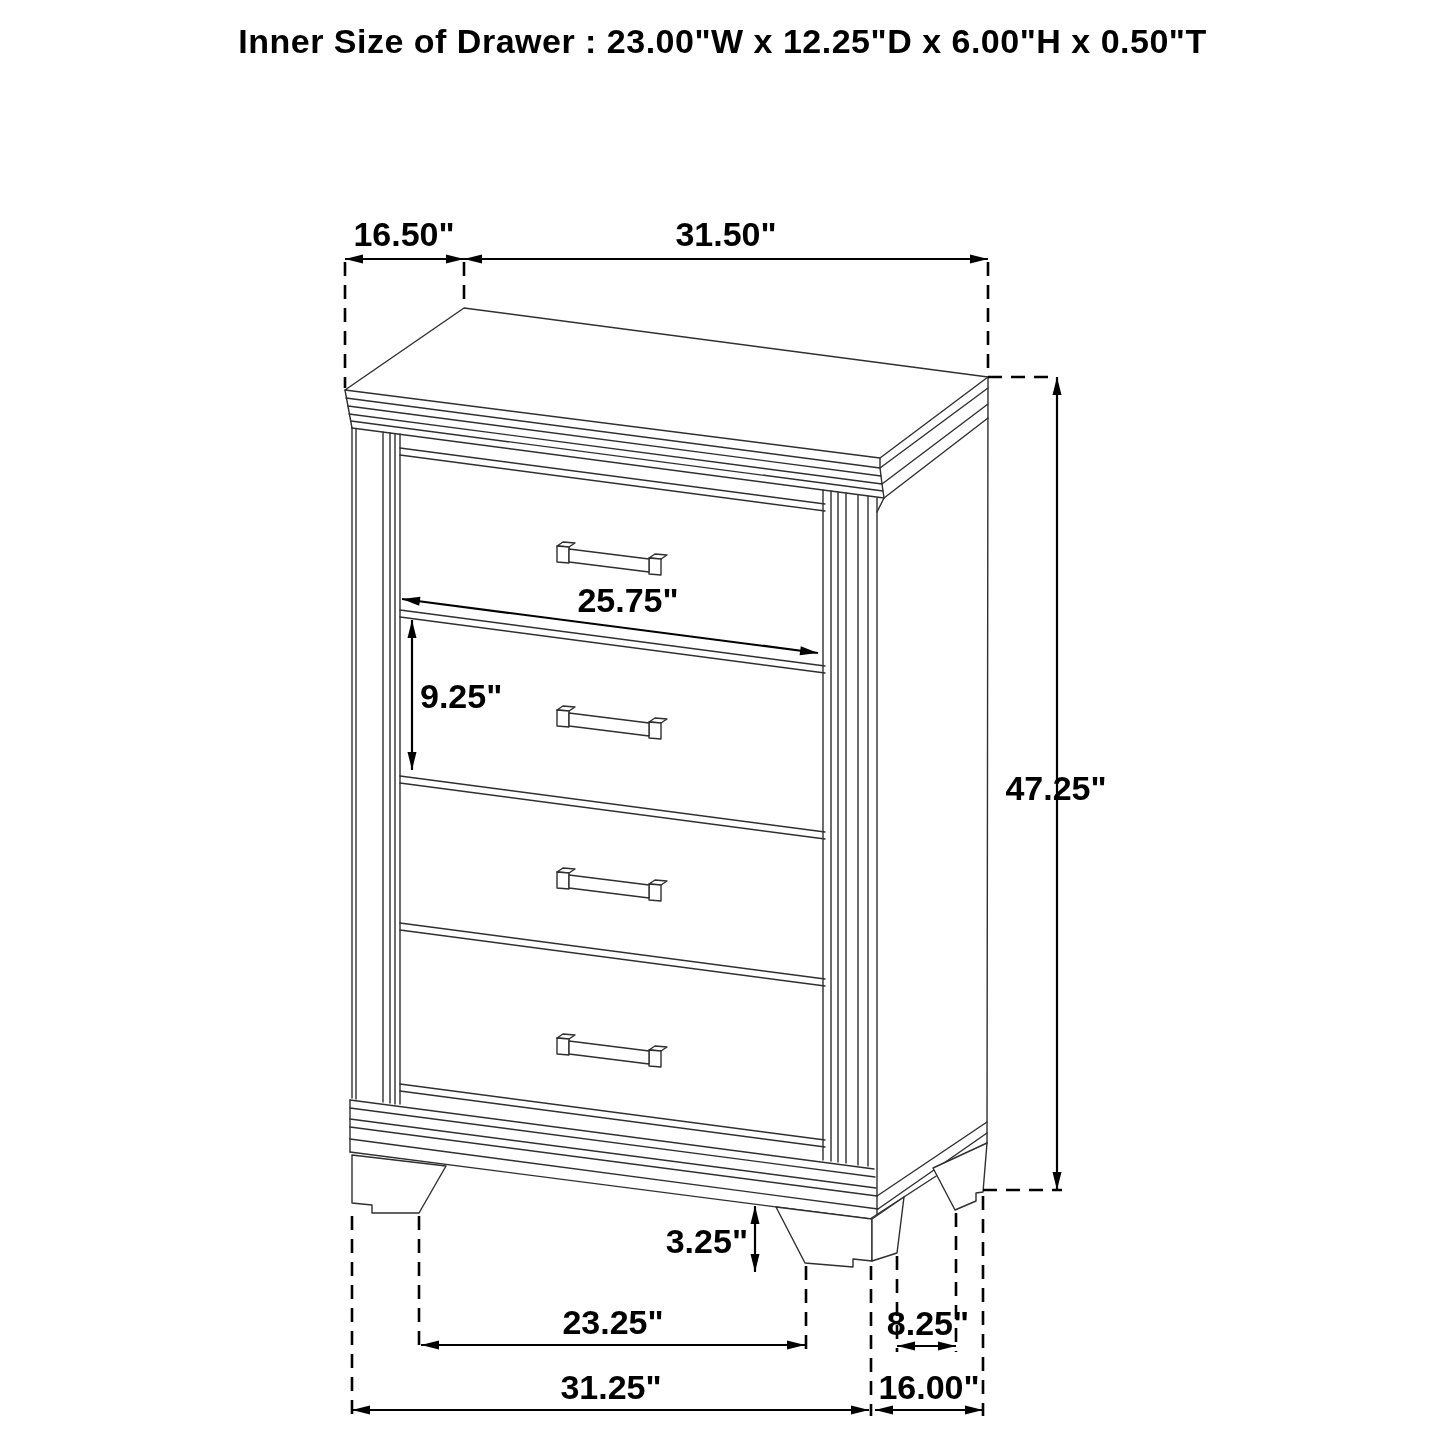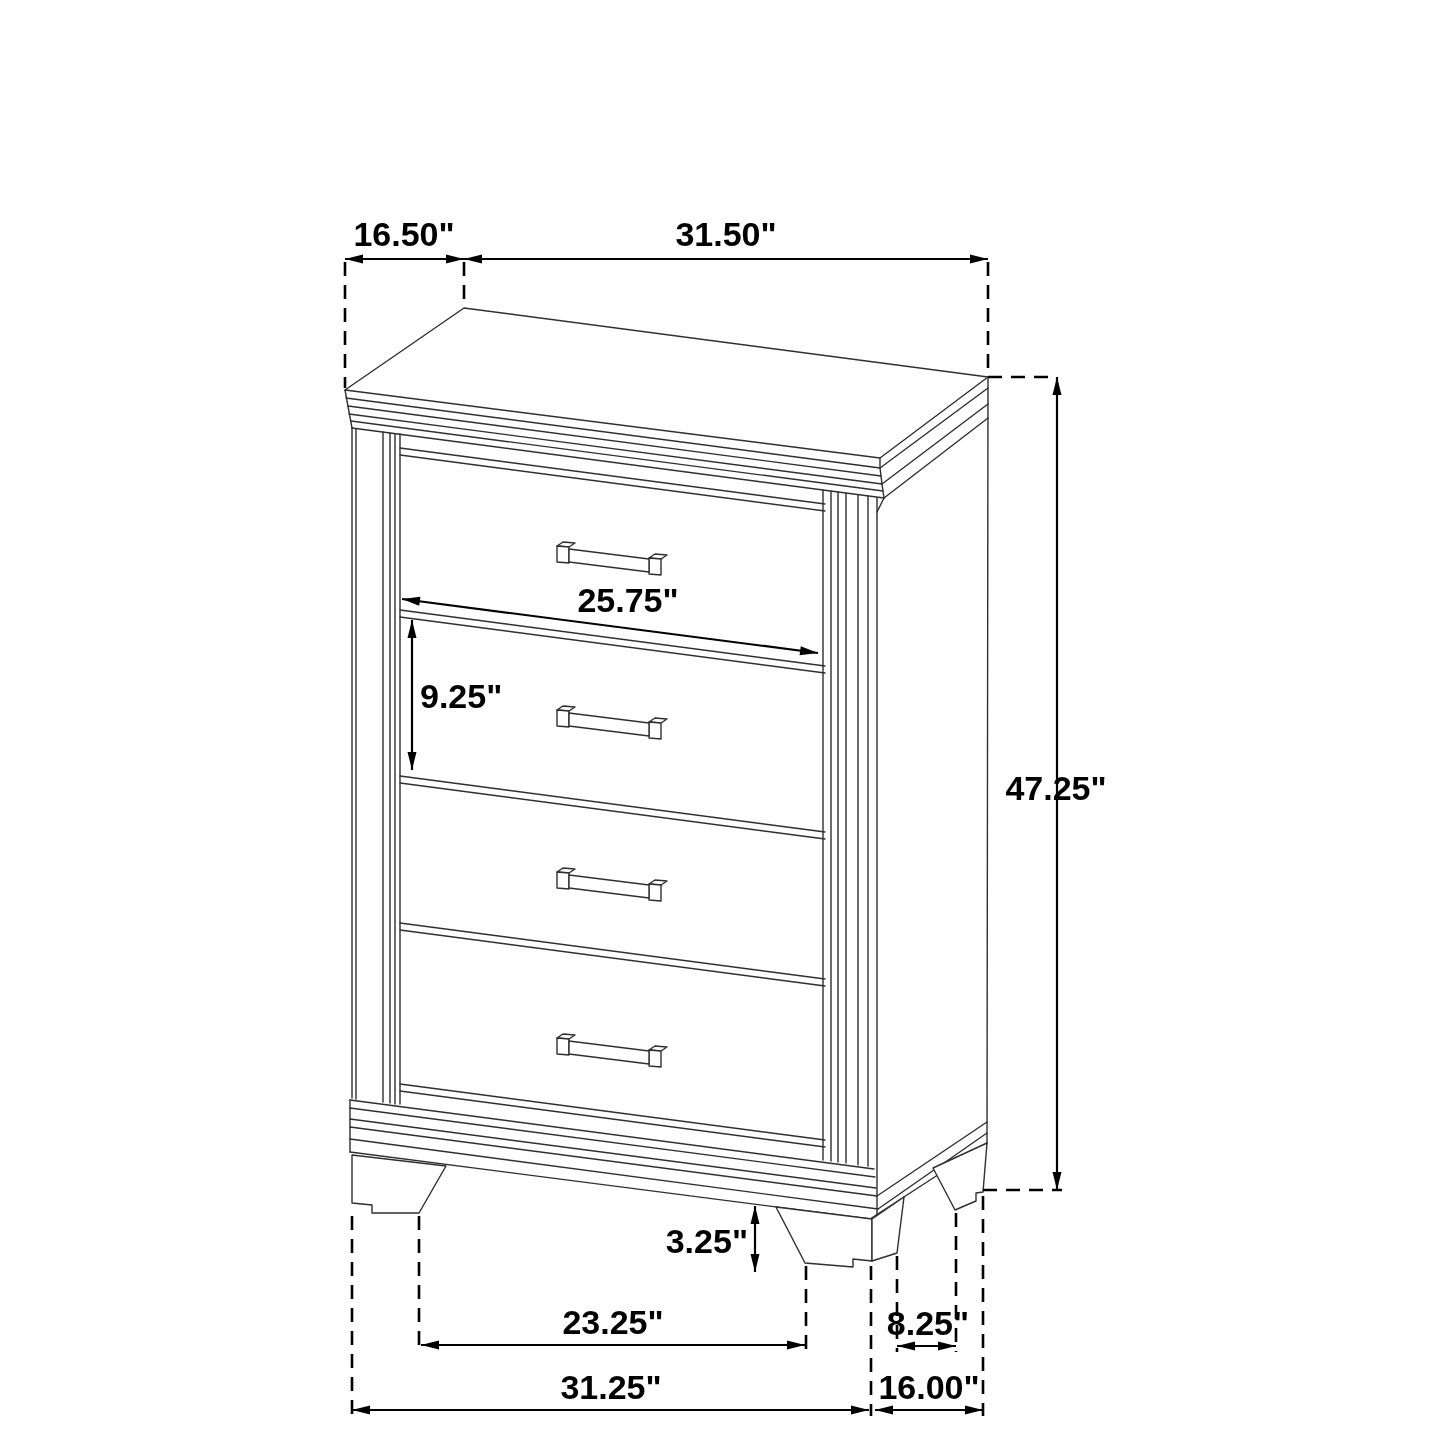--- a/index.html
+++ b/index.html
@@ -12,20 +12,21 @@
   .face{fill:#ffffff;stroke:#2f2f2f;stroke-width:1.4;stroke-linejoin:round;}
   .dim{stroke:#000;stroke-width:2.2;fill:none;}
   .dash{stroke:#000;stroke-width:2.6;fill:none;stroke-dasharray:14 9;}
   .ah{fill:#000;stroke:none;}
   .lbl{font-family:"Liberation Sans",sans-serif;font-weight:bold;font-size:34px;fill:#000;}
 </style>
 </head>
 <body>
 
 <div class="stage">
+  <div class="title">Inner Size of Drawer : 23.00"W x 12.25"D x 6.00"H x 0.50"T</div>
 
   <svg width="1445" height="1445" viewBox="0 0 1445 1445">
 
     <g>
 
       <path class="face" d="M345,390 L464,308 L988,377 L880,458 Z"></path>
 
       <g>
         <line class="edge" x1="345" y1="390" x2="352" y2="428"></line>
         <line class="edge" x1="346" y1="398" x2="880" y2="468"></line>

